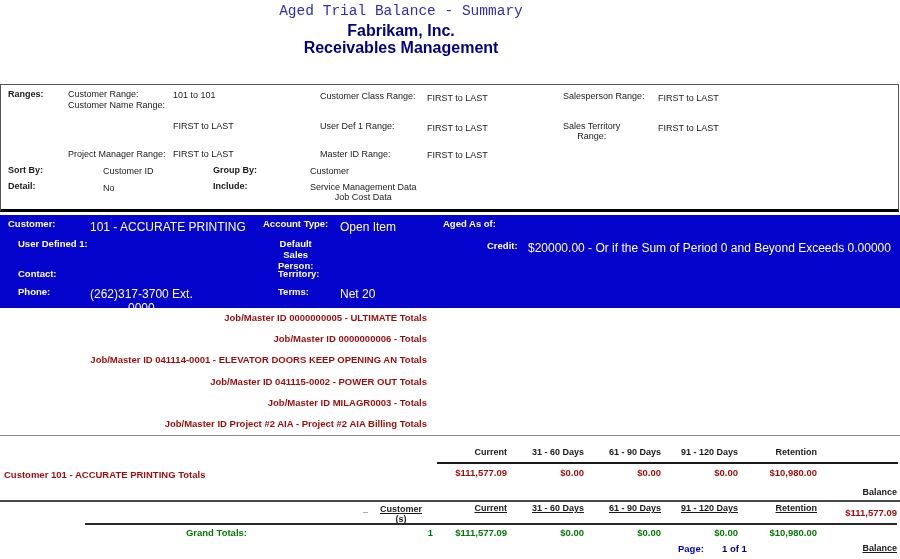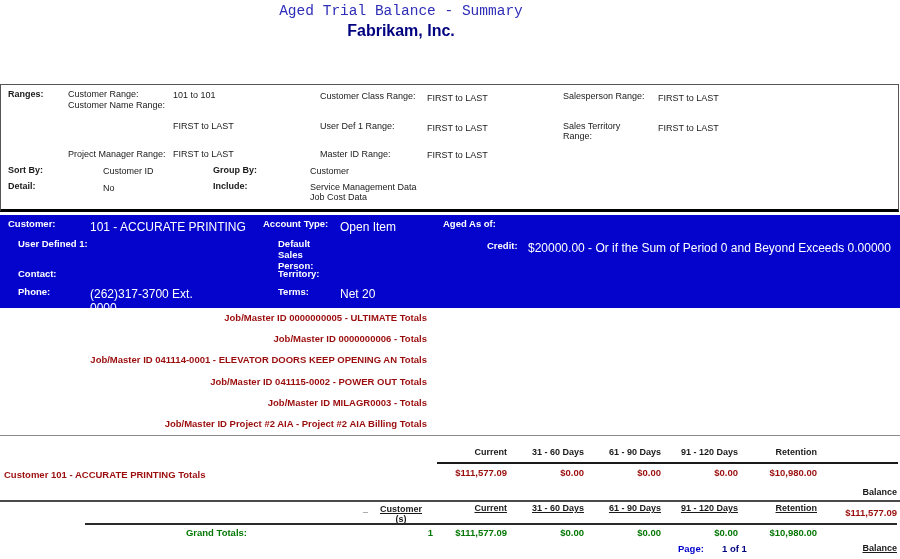--- a/index.html
+++ b/index.html
@@ -1,18 +1,18 @@
 <!DOCTYPE html>
 <html><head>
 <meta charset="utf-8">
 <style>
   html,body{margin:0;padding:0;background:#fff;}
   .page{position:relative;width:900px;height:559px;background:#fff;overflow:hidden;
         font-family:"Liberation Sans",sans-serif;color:#1a1a1a;}
-  .abs{position:absolute;white-space:nowrap;line-height:1.15;}
+  .abs{position:absolute;white-space:nowrap;line-height:1.15;text-align:center;}
   .pre{white-space:pre-line;}
   .b{font-weight:bold;}
   .u{text-decoration:underline;}
   .s8{font-size:12px;}
   .s9{font-size:9px;}
   .s10{font-size:9.5px;}
   .s11{font-size:16px;}
   .center{left:0;width:802px;text-align:center;}
   .title{font-size:14.5px;color:#2E2EB8;font-family:Liberation Mono, monospace;}
   .navy{color:#000080;}
@@ -28,20 +28,21 @@
   .cc{position:absolute;white-space:nowrap;line-height:1.1;}
   .p1{right:393px;}.p2{right:316px;}.p3{right:239px;}.p4{right:162px;}.p5{right:83px;}.p6{right:3px;margin-top:40px;}
 </style>
 </head>
 <body>
 
 <div class="page">
 
   <div class="abs center title" style="top:3px">Aged Trial Balance - Summary</div>
   <div class="abs center b s11 navy" style="top:22px">Fabrikam, Inc.</div>
+  <div class="abs center b s11 navy" style="top:39px">Receivables Management</div>
 
   <div class="box"></div>
 
   <span class="abs b s9" style="left:8px;top:89px">Ranges:</span>
   <span class="abs s9" style="left:68px;top:89px">Customer Range:</span>
   <span class="abs s9" style="left:68px;top:100px">Customer Name Range:</span>
   <span class="abs s9" style="left:173px;top:90px">101 to 101</span>
   <span class="abs s9" style="left:320px;top:91px">Customer Class Range:</span>
   <span class="abs s9" style="left:427px;top:93px">FIRST to LAST</span>
   <span class="abs s9" style="left:563px;top:91px">Salesperson Range:</span>

